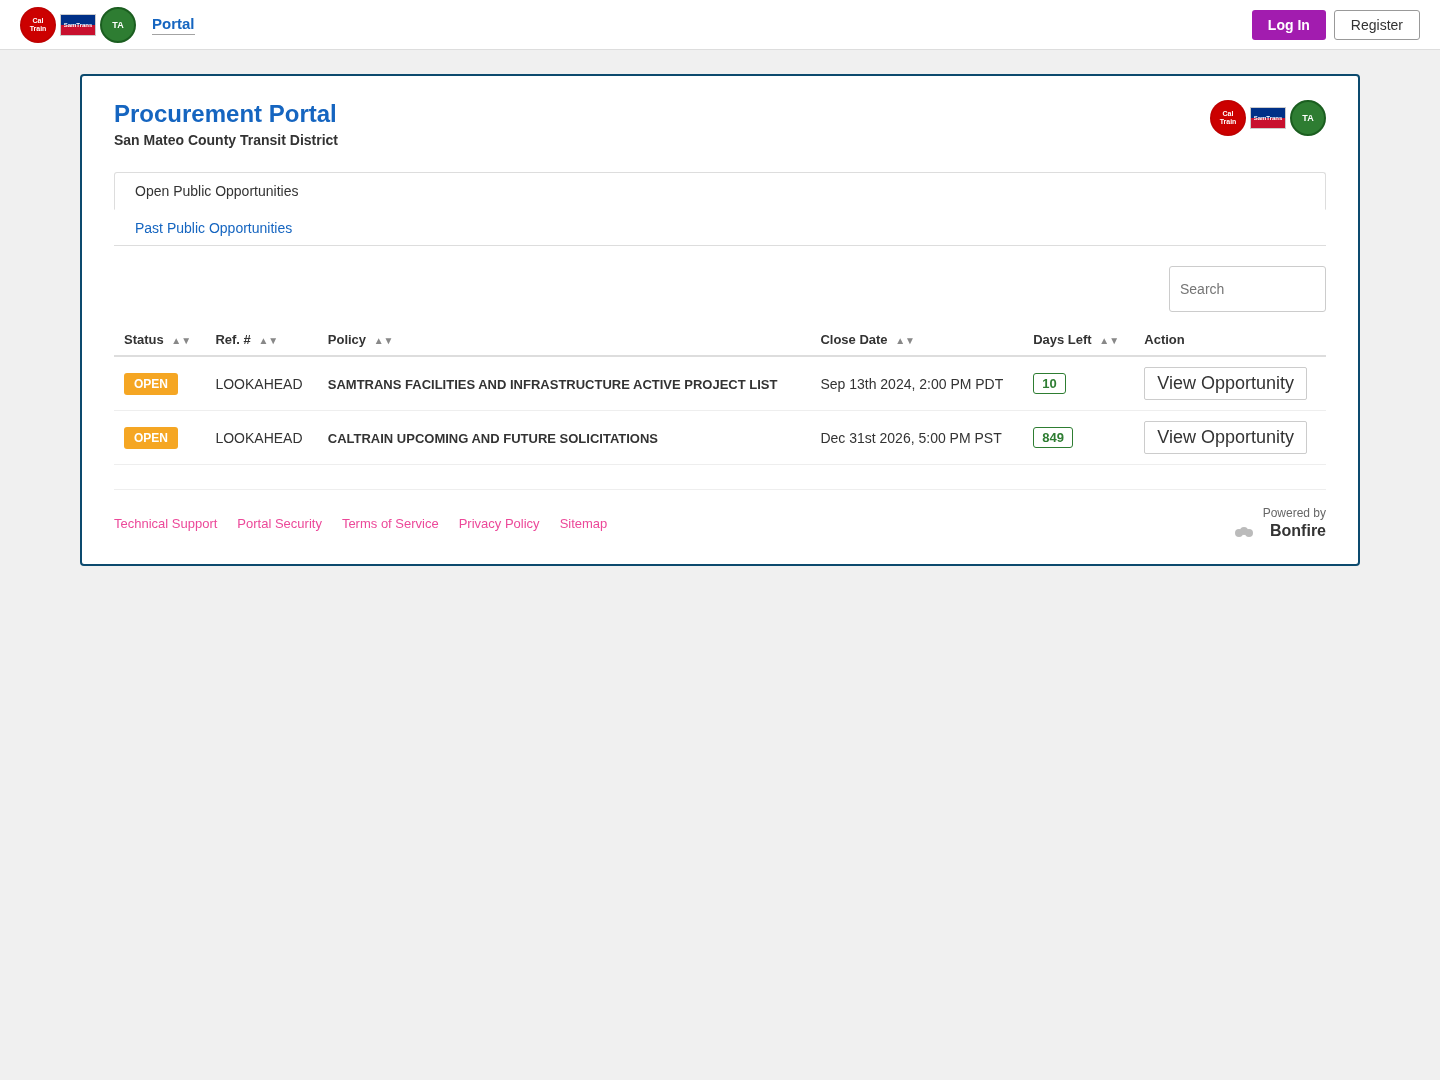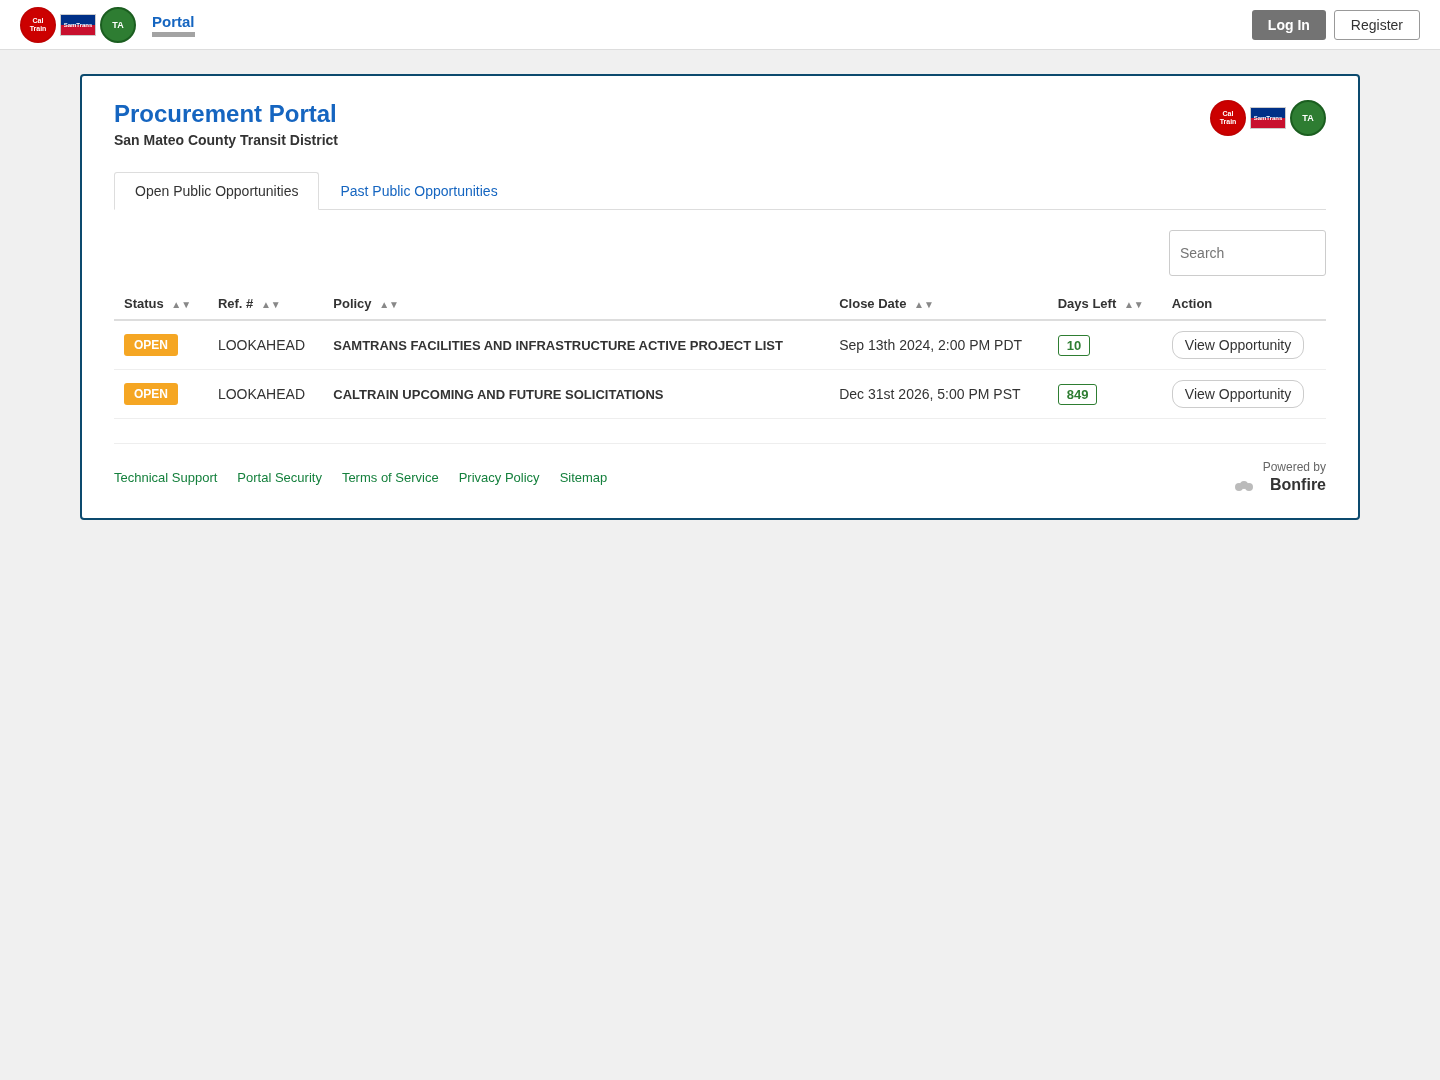--- a/index.html
+++ b/index.html
@@ -48,30 +48,30 @@
       display: flex; align-items: center; justify-content: center;
       font-size: 9px; color: #fff; font-weight: bold;
       border: 2px solid #1b5e20;
     }
     .nav-portal-link {
       margin-left: 16px;
       color: #1565c0;
       font-weight: bold;
       font-size: 15px;
       text-decoration: none;
-      border-bottom: 5px solid #a3a3a3;
+      border-bottom: 1px solid #a3a3a3;
       padding-bottom: 2px;
     }
     .nav-right {
       margin-left: auto;
       display: flex;
       gap: 8px;
     }
     .btn-login {
-      background: #737373;
+      background: #a21caf;
       color: #fff;
       border: none;
       padding: 6px 16px;
       border-radius: 3px;
       cursor: pointer;
       font-size: 14px;
       font-weight: bold;
     }
     .btn-register {
       background: #fff;
@@ -114,20 +114,21 @@
       display: flex;
       align-items: center;
       gap: 4px;
     }
 
     
     .tabs {
       display: flex;
       border-bottom: 1px solid #ddd;
       margin-bottom: 20px;
+      flex-direction: column;
     }
     .tab {
       padding: 10px 20px;
       cursor: pointer;
       font-size: 14px;
       border: 1px solid transparent;
       border-bottom: none;
       margin-bottom: -1px;
       border-radius: 3px 3px 0 0;
     }
@@ -206,41 +207,41 @@
     }
     .project-name {
       font-weight: bold;
       font-size: 13px;
       text-transform: uppercase;
     }
     .btn-view {
       background: #fff;
       border: 1px solid #ccc;
       padding: 5px 12px;
-      border-radius: 11px;
+      border-radius: 2px;
       cursor: pointer;
-      font-size: 14px;
+      font-size: 18px;
       color: #333;
     }
 
     
     .portal-footer {
       display: flex;
       align-items: center;
       justify-content: space-between;
       margin-top: 24px;
       padding-top: 16px;
       border-top: 1px solid #eee;
     }
     .footer-links {
       display: flex;
       gap: 20px;
     }
     .footer-links a {
-      color: #15803d;
+      color: #ec4899;
       text-decoration: none;
       font-size: 13px;
     }
     .powered-by {
       text-align: right;
       font-size: 12px;
       color: #666;
     }
     .powered-by .bonfire-logo {
       display: flex;

